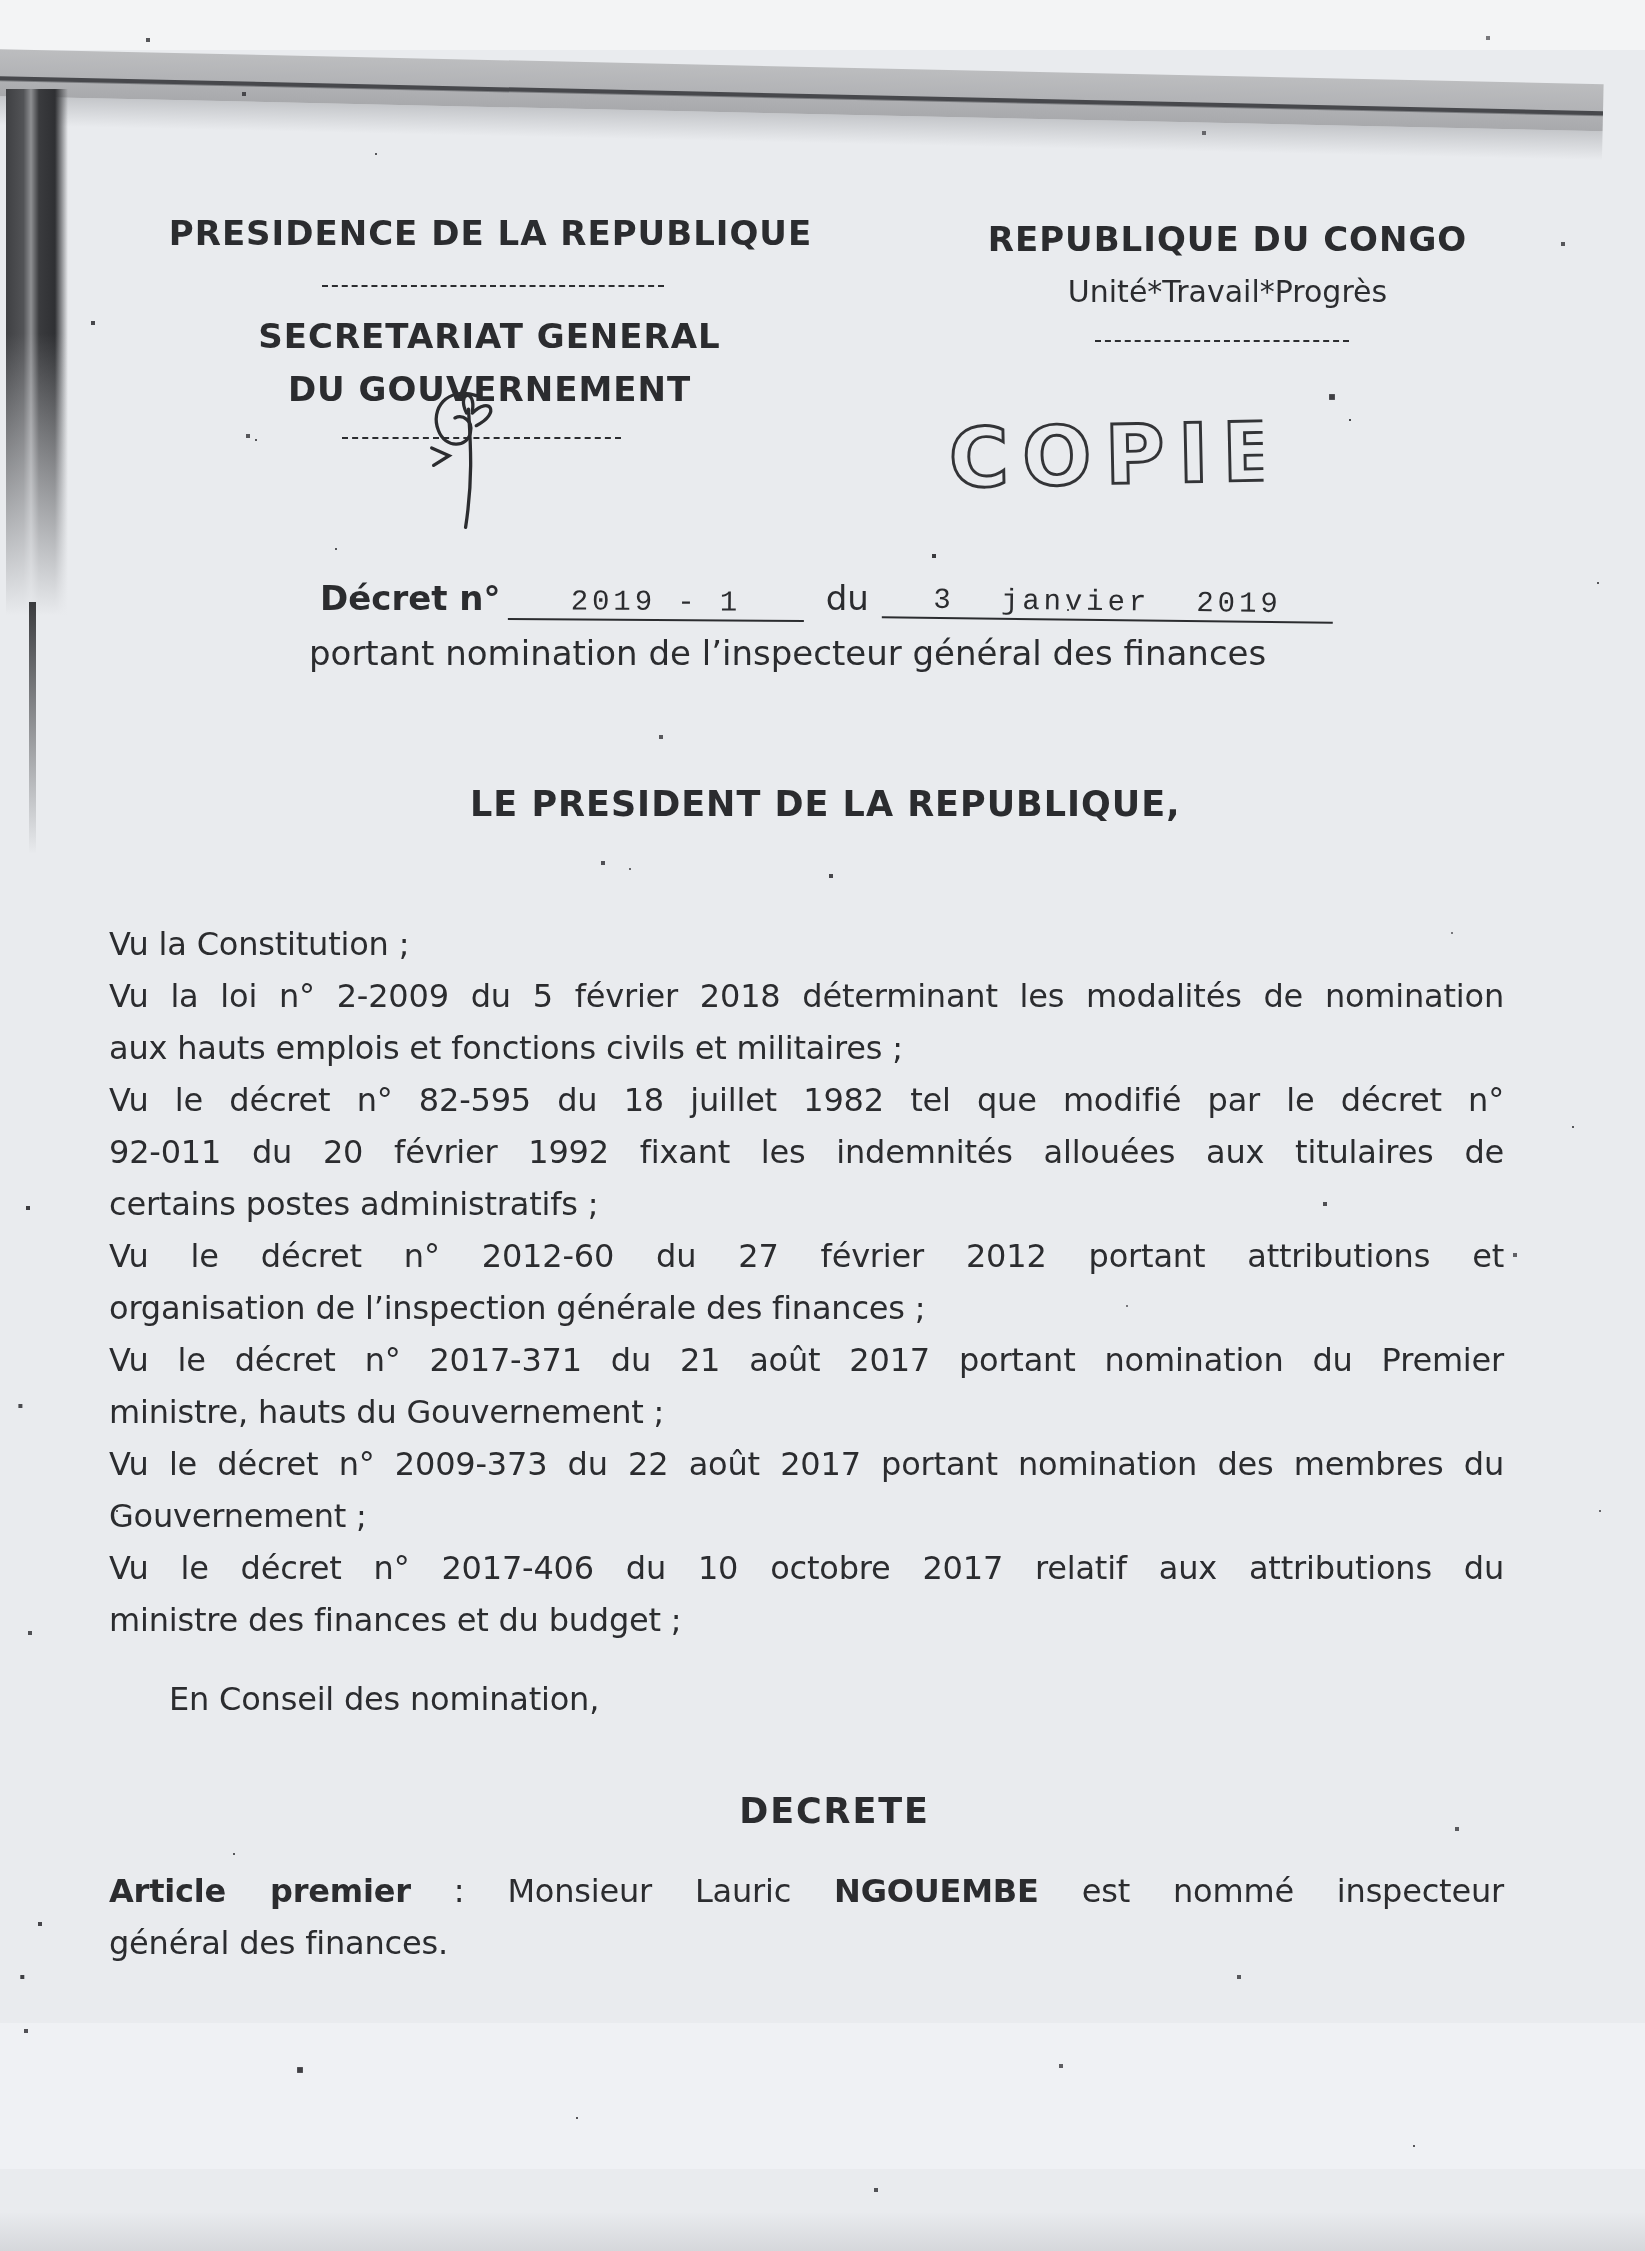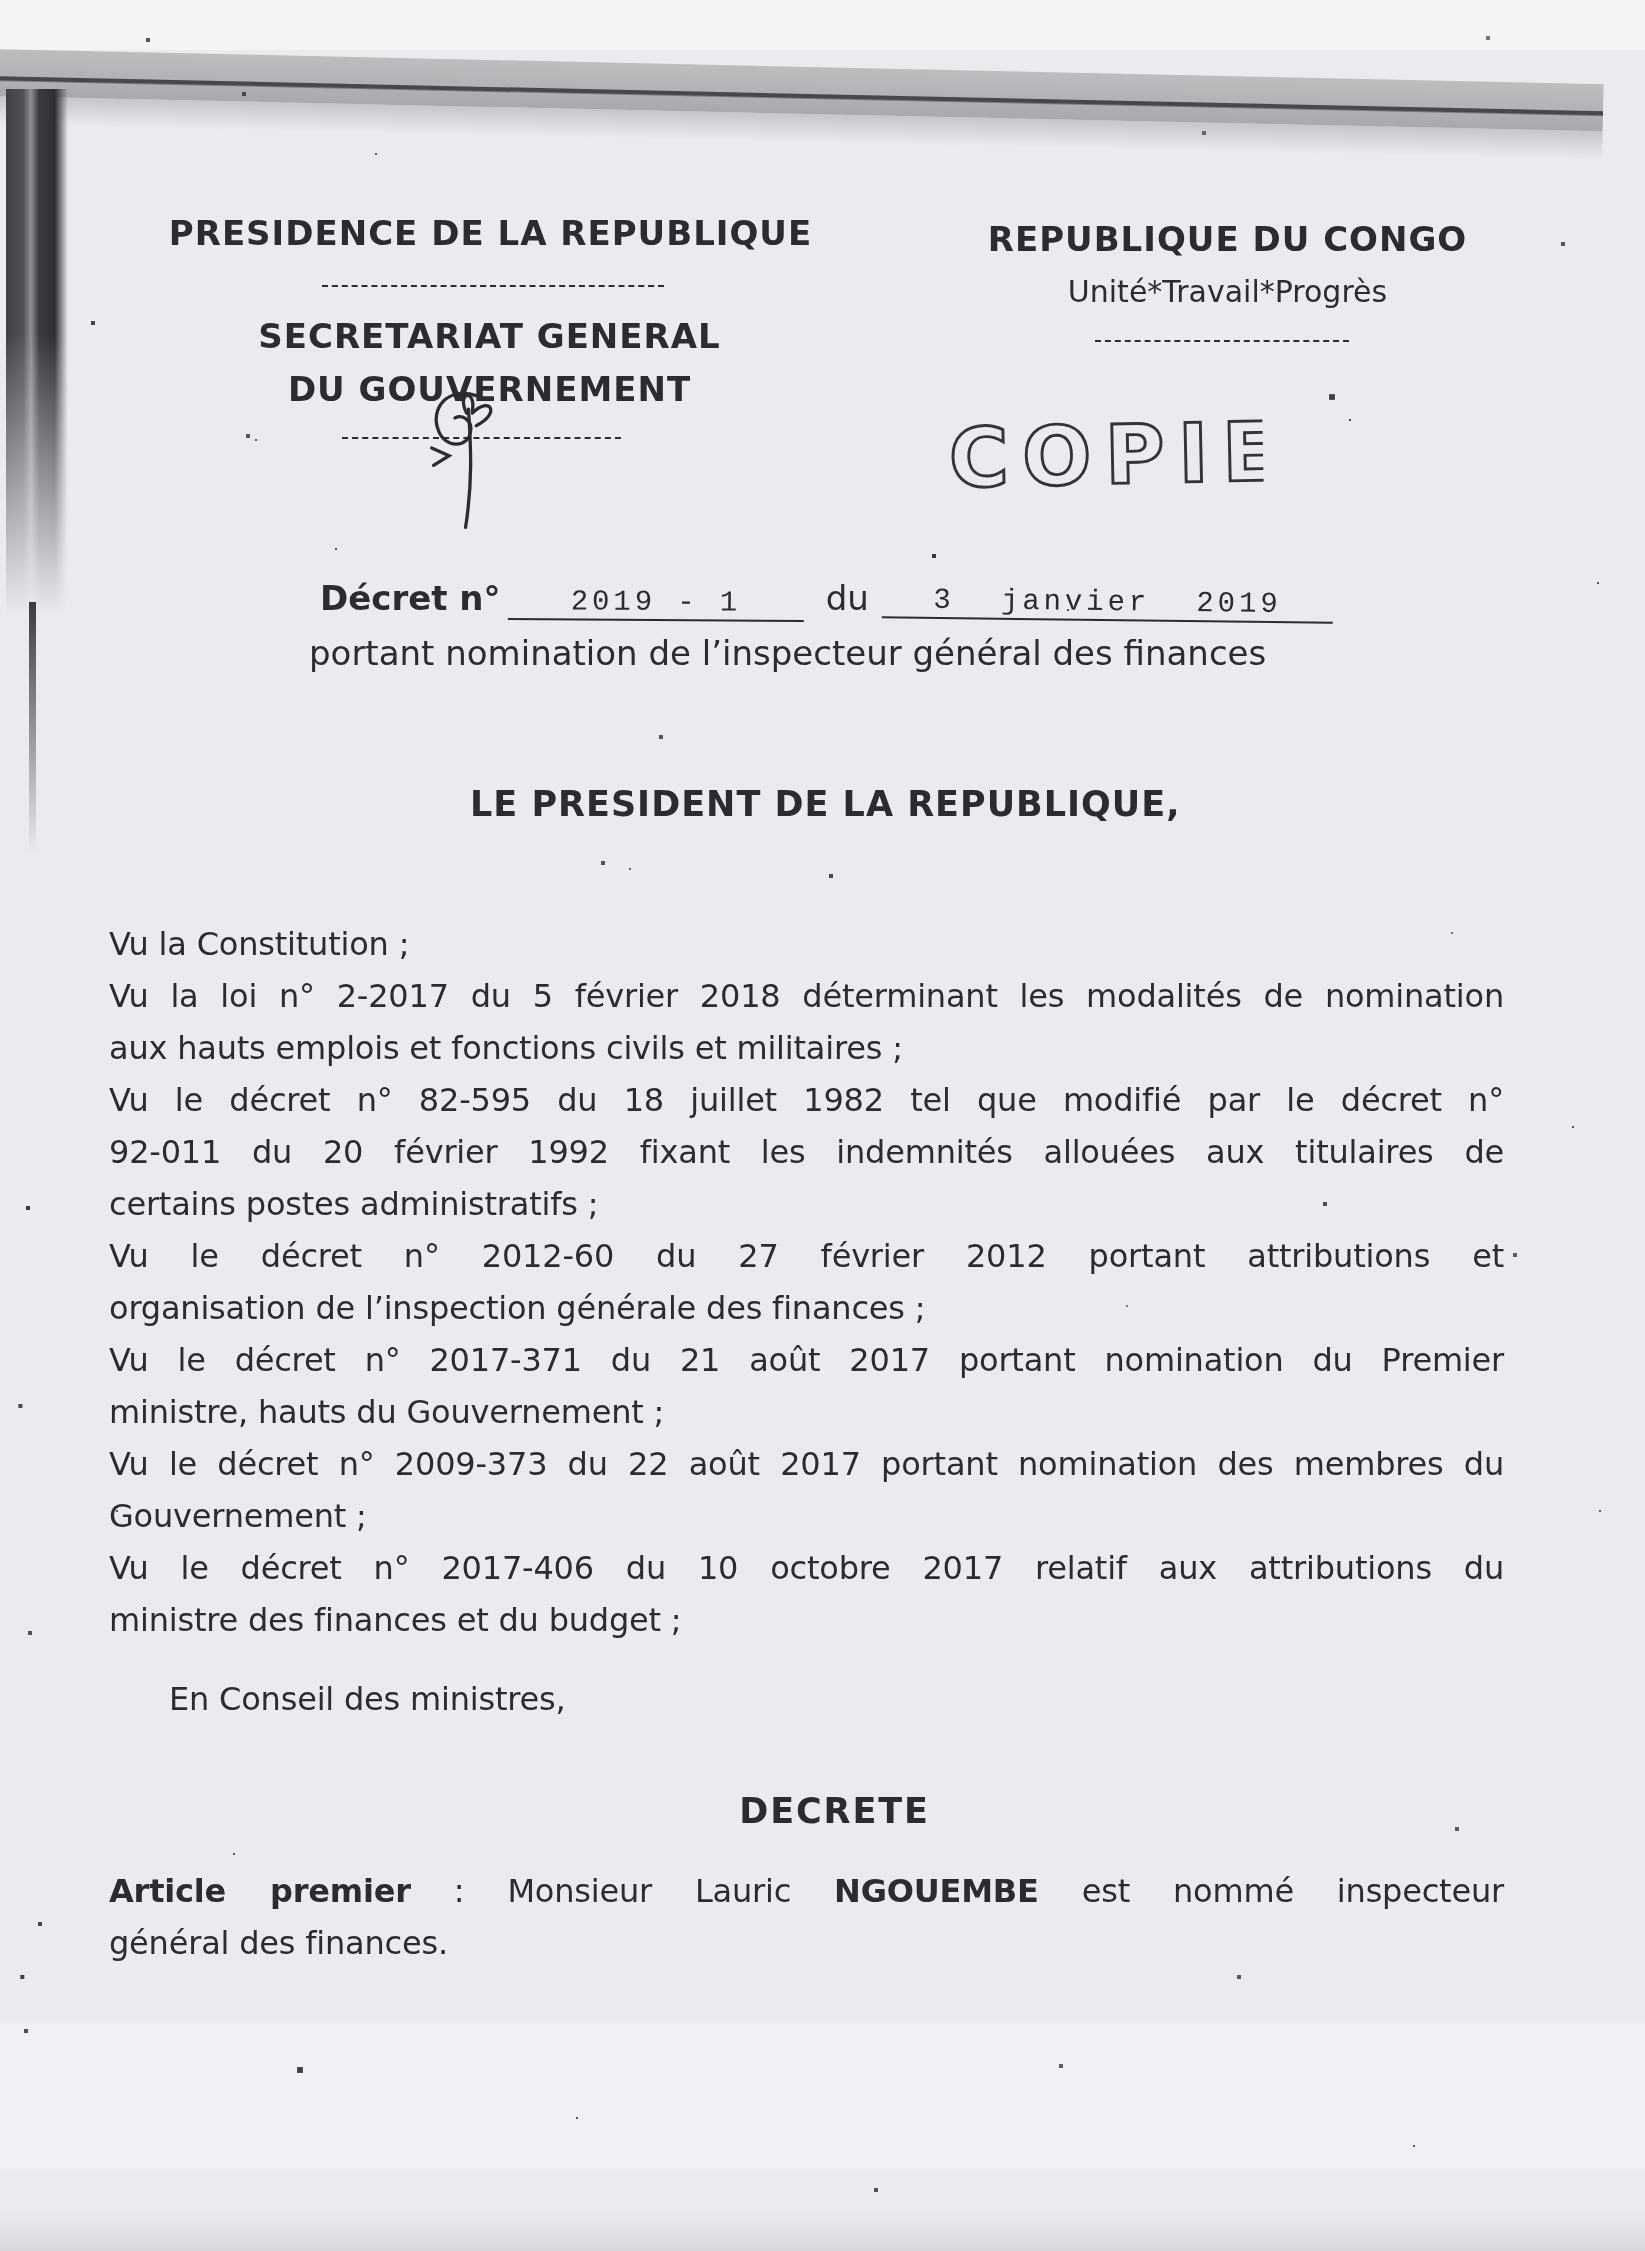--- a/index.html
+++ b/index.html
@@ -116,34 +116,34 @@
 
   <div class="abs decree-row" style="left:320px;top:578px;">
     <span class="decree-prefix">Décret n°</span><span class="fill fill-number">2019 - 1</span><span class="decree-du">du</span><span class="fill fill-date">3 janvier 2019</span>
   </div>
   <div class="abs subject" style="left:309px;top:633px;">portant nomination de l’inspecteur général des finances</div>
 
   <div class="abs salutation" style="left:456px;top:784px;margin-left:14px;">LE PRESIDENT DE LA REPUBLIQUE,</div>
 
   <div class="abs doc-lines" style="left:109px;top:918px;">
       <div class="doc-line"><span>Vu la Constitution ;</span></div>
-      <div class="doc-line justify"><span>Vu la loi n° 2-2017 du 5 février 2018 déterminant les modalités de nomination</span></div>
+      <div class="doc-line justify"><span>Vu la loi n° 2-2009 du 5 février 2018 déterminant les modalités de nomination</span></div>
       <div class="doc-line"><span>aux hauts emplois et fonctions civils et militaires ;</span></div>
       <div class="doc-line justify"><span>Vu le décret n° 82-595 du 18 juillet 1982 tel que modifié par le décret n°</span></div>
       <div class="doc-line justify"><span>92-011 du 20 février 1992 fixant les indemnités allouées aux titulaires de</span></div>
       <div class="doc-line"><span>certains postes administratifs ;</span></div>
       <div class="doc-line justify"><span>Vu le décret n° 2012-60 du 27 février 2012 portant attributions et</span></div>
       <div class="doc-line"><span>organisation de l’inspection générale des finances ;</span></div>
       <div class="doc-line justify"><span>Vu le décret n° 2017-371 du 21 août 2017 portant nomination du Premier</span></div>
       <div class="doc-line"><span>ministre, hauts du Gouvernement ;</span></div>
       <div class="doc-line justify"><span>Vu le décret n° 2009-373 du 22 août 2017 portant nomination des membres du</span></div>
       <div class="doc-line"><span>Gouvernement ;</span></div>
       <div class="doc-line justify"><span>Vu le décret n° 2017-406 du 10 octobre 2017 relatif aux attributions du</span></div>
       <div class="doc-line"><span>ministre des finances et du budget ;</span></div>
-      <div class="doc-line" style="padding-left: 60px; margin-top: 27px;"><span>En Conseil des ministres,</span></div>
+      <div class="doc-line" style="padding-left: 60px; margin-top: 27px;"><span>En Conseil des nomination,</span></div>
     </div>
 
   <div class="abs decrete center" style="left:136px;top:1791px;width:1397px;">DECRETE</div>
 
   <div class="abs doc-lines" style="left:109px;top:1865px;">
       <div class="doc-line justify"><span class="b">Article premier</span><span> : Monsieur Lauric </span><span class="b">NGOUEMBE</span><span> est nommé inspecteur</span></div>
       <div class="doc-line"><span>général des finances.</span></div>
     </div>
 
 </div>

